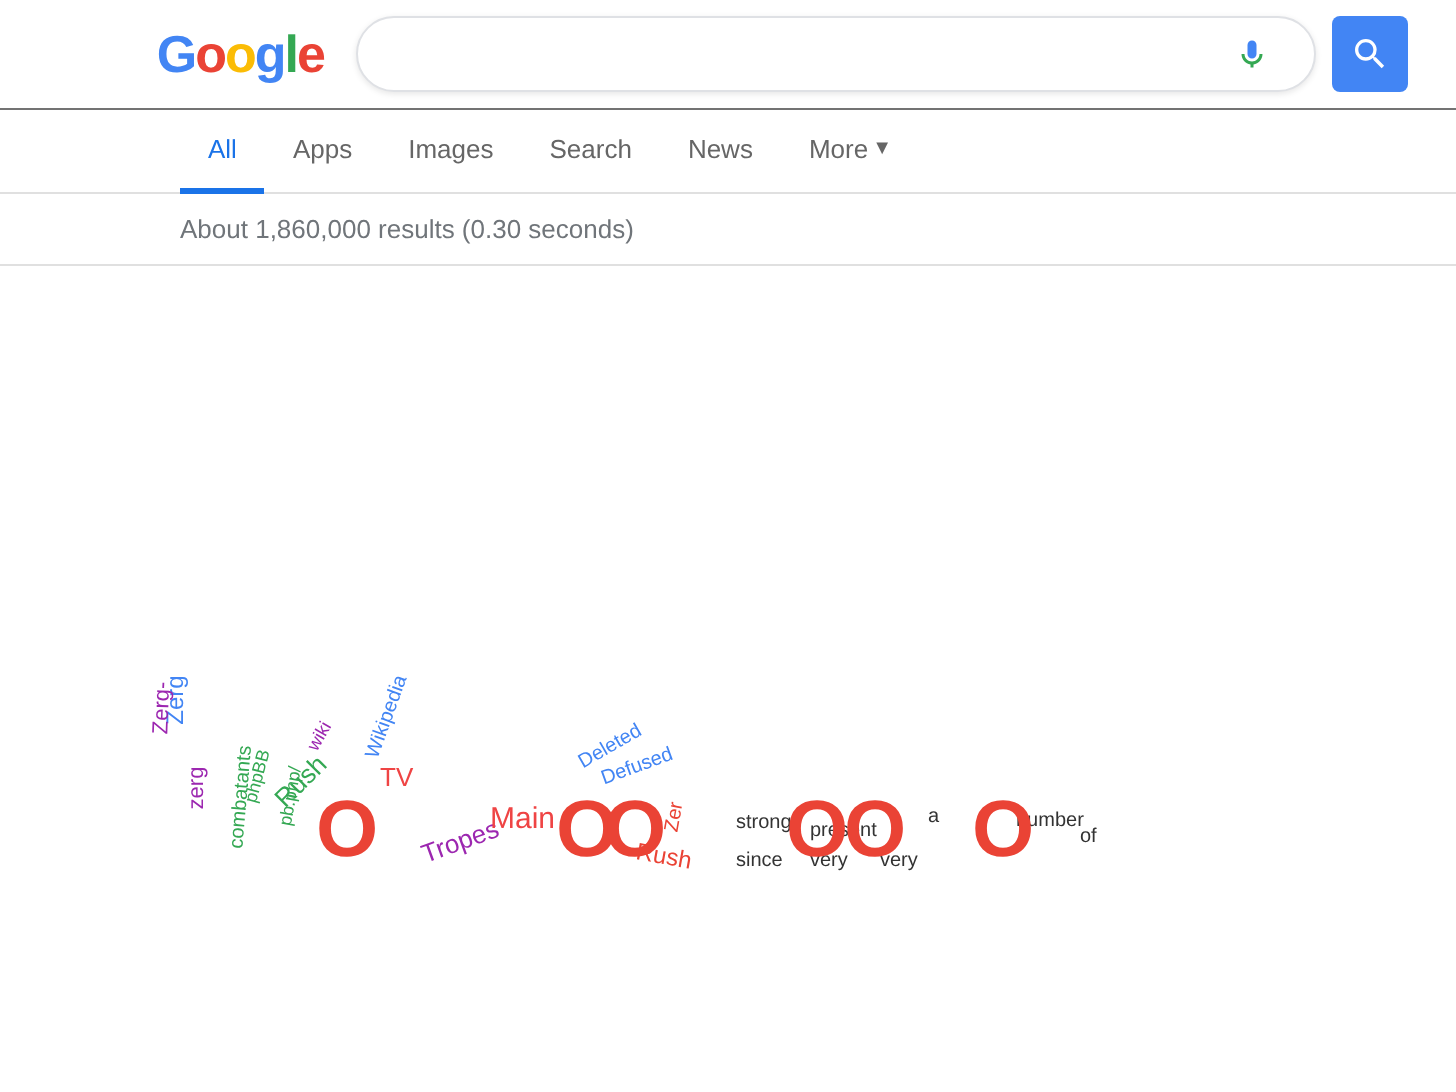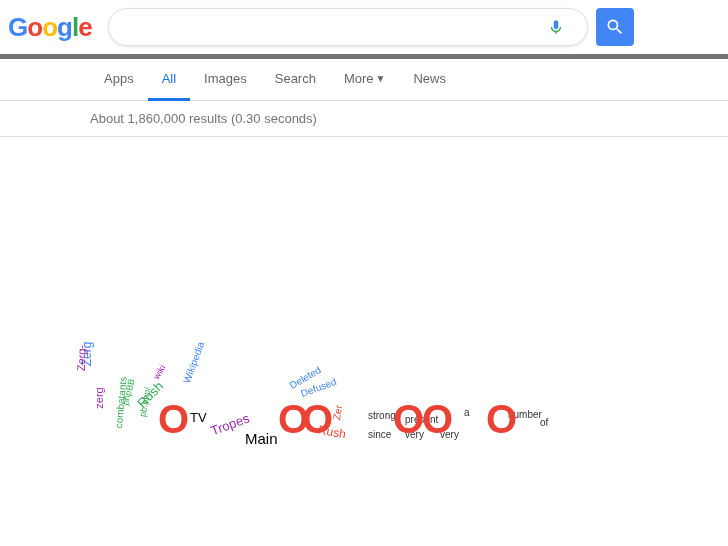--- a/index.html
+++ b/index.html
@@ -2,23 +2,24 @@
 <html><head>
   <meta charset="utf-8">
   <style>
     * { margin: 0; padding: 0; box-sizing: border-box; }
     body { font-family: Arial, sans-serif; background: #fff; color: #333; }
 
     
     #header {
       display: flex;
       align-items: center;
-      padding: 8px 8px;
-      border-bottom: 5px solid #737373;
-      background: #fff;
+      padding: 8px 24px;
+      border-bottom: 1px solid #737373;
+      background: #fff;
+      justify-content: flex-end;
     }
     #logo {
       margin-right: 16px;
       font-size: 26px;
       font-weight: bold;
       letter-spacing: -1px;
     }
     .logo-g { color: #4285F4; }
     .logo-o1 { color: #EA4335; }
     .logo-o2 { color: #FBBC05; }
@@ -127,21 +128,21 @@
     }
 
     
     .scattered-text {
       position: absolute;
       font-size: 11px;
       color: #34A853;
       transform-origin: center;
     }
 
-    .scattered-text.blue { color: #000000; margin-top: 25px; }
+    .scattered-text.blue { color: #ef4444; }
     .scattered-text.red { color: #EA4335; }
     .scattered-text.purple { color: #9c27b0; }
     .scattered-text.green { color: #34A853; }
     .scattered-text.dark { color: #333; }
 
     
     .mic-svg { width: 18px; height: 24px; }
 
     
     .search-svg { width: 20px; height: 20px; }
@@ -163,29 +164,29 @@
     </button>
   </div>
   <button id="search-btn">
     <svg class="search-svg" viewBox="0 0 24 24" fill="white">
       <path d="M15.5 14h-.79l-.28-.27A6.47 6.47 0 0 0 16 9.5 6.5 6.5 0 1 0 9.5 16c1.61 0 3.09-.59 4.23-1.57l.27.28v.79l5 4.99L20.49 19l-4.99-5zm-6 0C7.01 14 5 11.99 5 9.5S7.01 5 9.5 5 14 7.01 14 9.5 11.99 14 9.5 14z"></path>
     </svg>
   </button>
 </div>
 
 <div id="tabs">
+  <div class="tab active">All</div>
   <div class="tab">Apps</div>
-  <div class="tab active">All</div>
   <div class="tab">Images</div>
   <div class="tab">Search</div>
+  <div class="tab">News</div>
   <div class="tab tab-more">
     <span>More</span>
     <span style="font-size:10px;">▼</span>
   </div>
-  <div class="tab">News</div>
 </div>
 
 <div id="results-info">About 1,860,000 results (0.30 seconds)</div>
 
 <div id="main-content">
   <div class="zerg-area" id="zerg-area">
 
   <span class="scattered-text purple" style="left: 88px; top: 75px; transform: rotate(-90deg); font-size: 11px;">zerg</span>
       <span class="scattered-text green" style="left: 135px; top: 70px; transform: rotate(-45deg); font-size: 13px;">Rush</span>
       <span class="scattered-text blue" style="left: 190px; top: 68px; transform: rotate(0deg); font-size: 13px;">TV</span>

